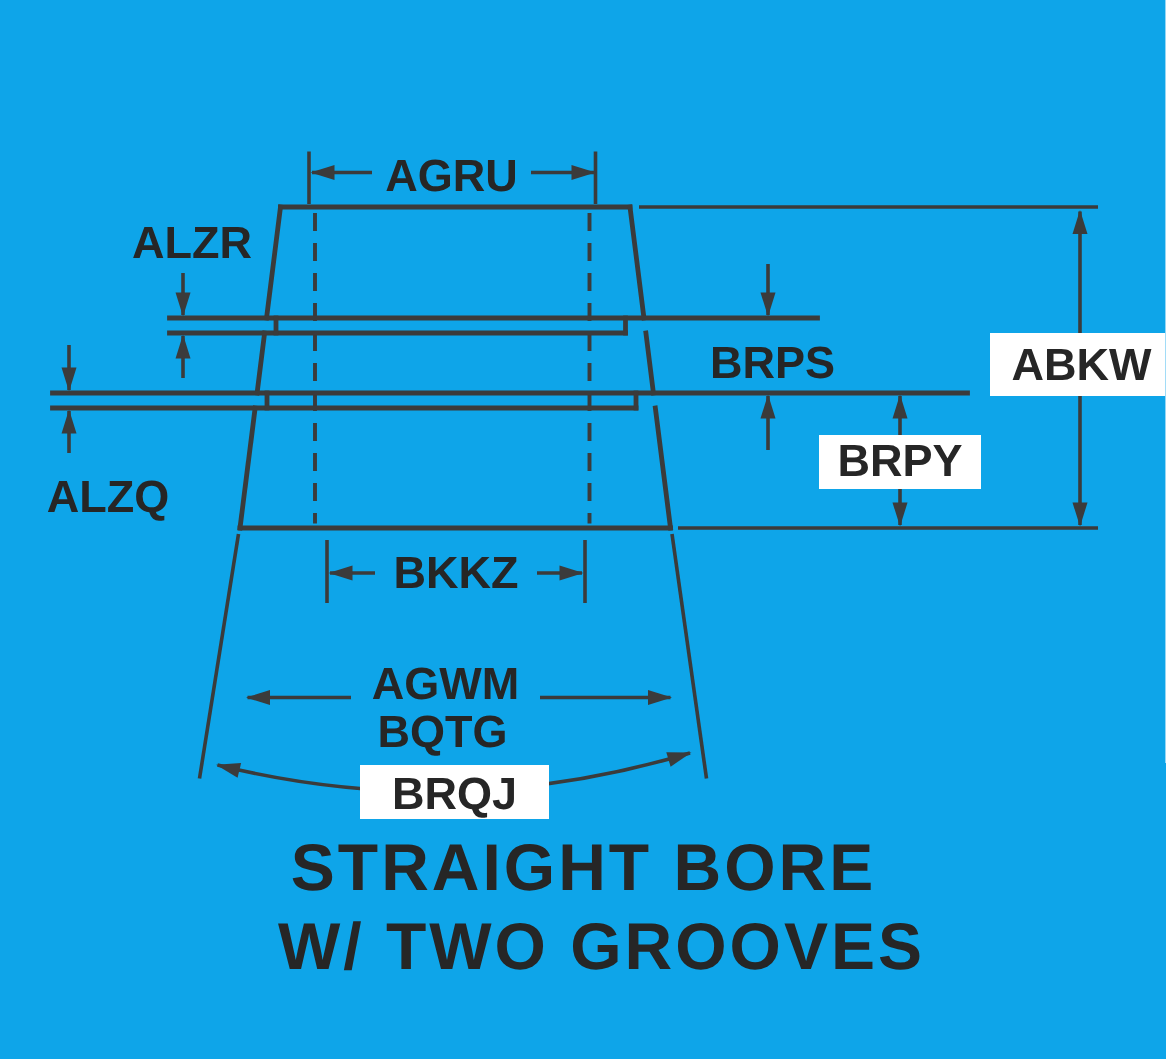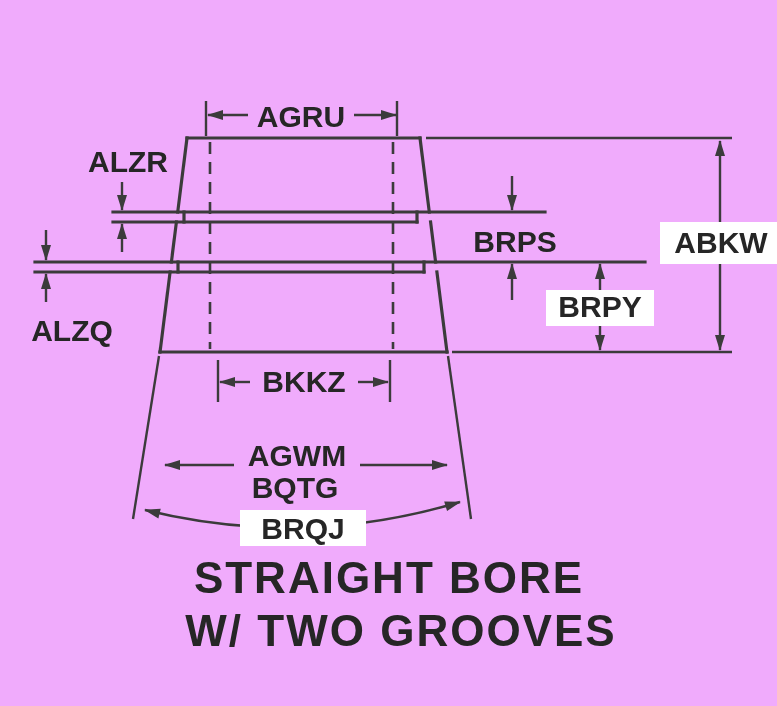--- a/index.html
+++ b/index.html
@@ -4,21 +4,21 @@
 <style>
   html, body {
     margin: 0;
     padding: 0;
     background: #ffffff;
   }
   .canvas {
     position: relative;
     width: 777px;
     height: 706px;
-    background: #f0abfc;
+    background: #0ea5e9;
     font-family: "Liberation Sans", sans-serif;
   }
   svg { display: block; }
   .ln {
     stroke: #3b3b3b;
     stroke-width: 3.2;
     fill: none;
     stroke-linecap: square;
   }
   .dim {

